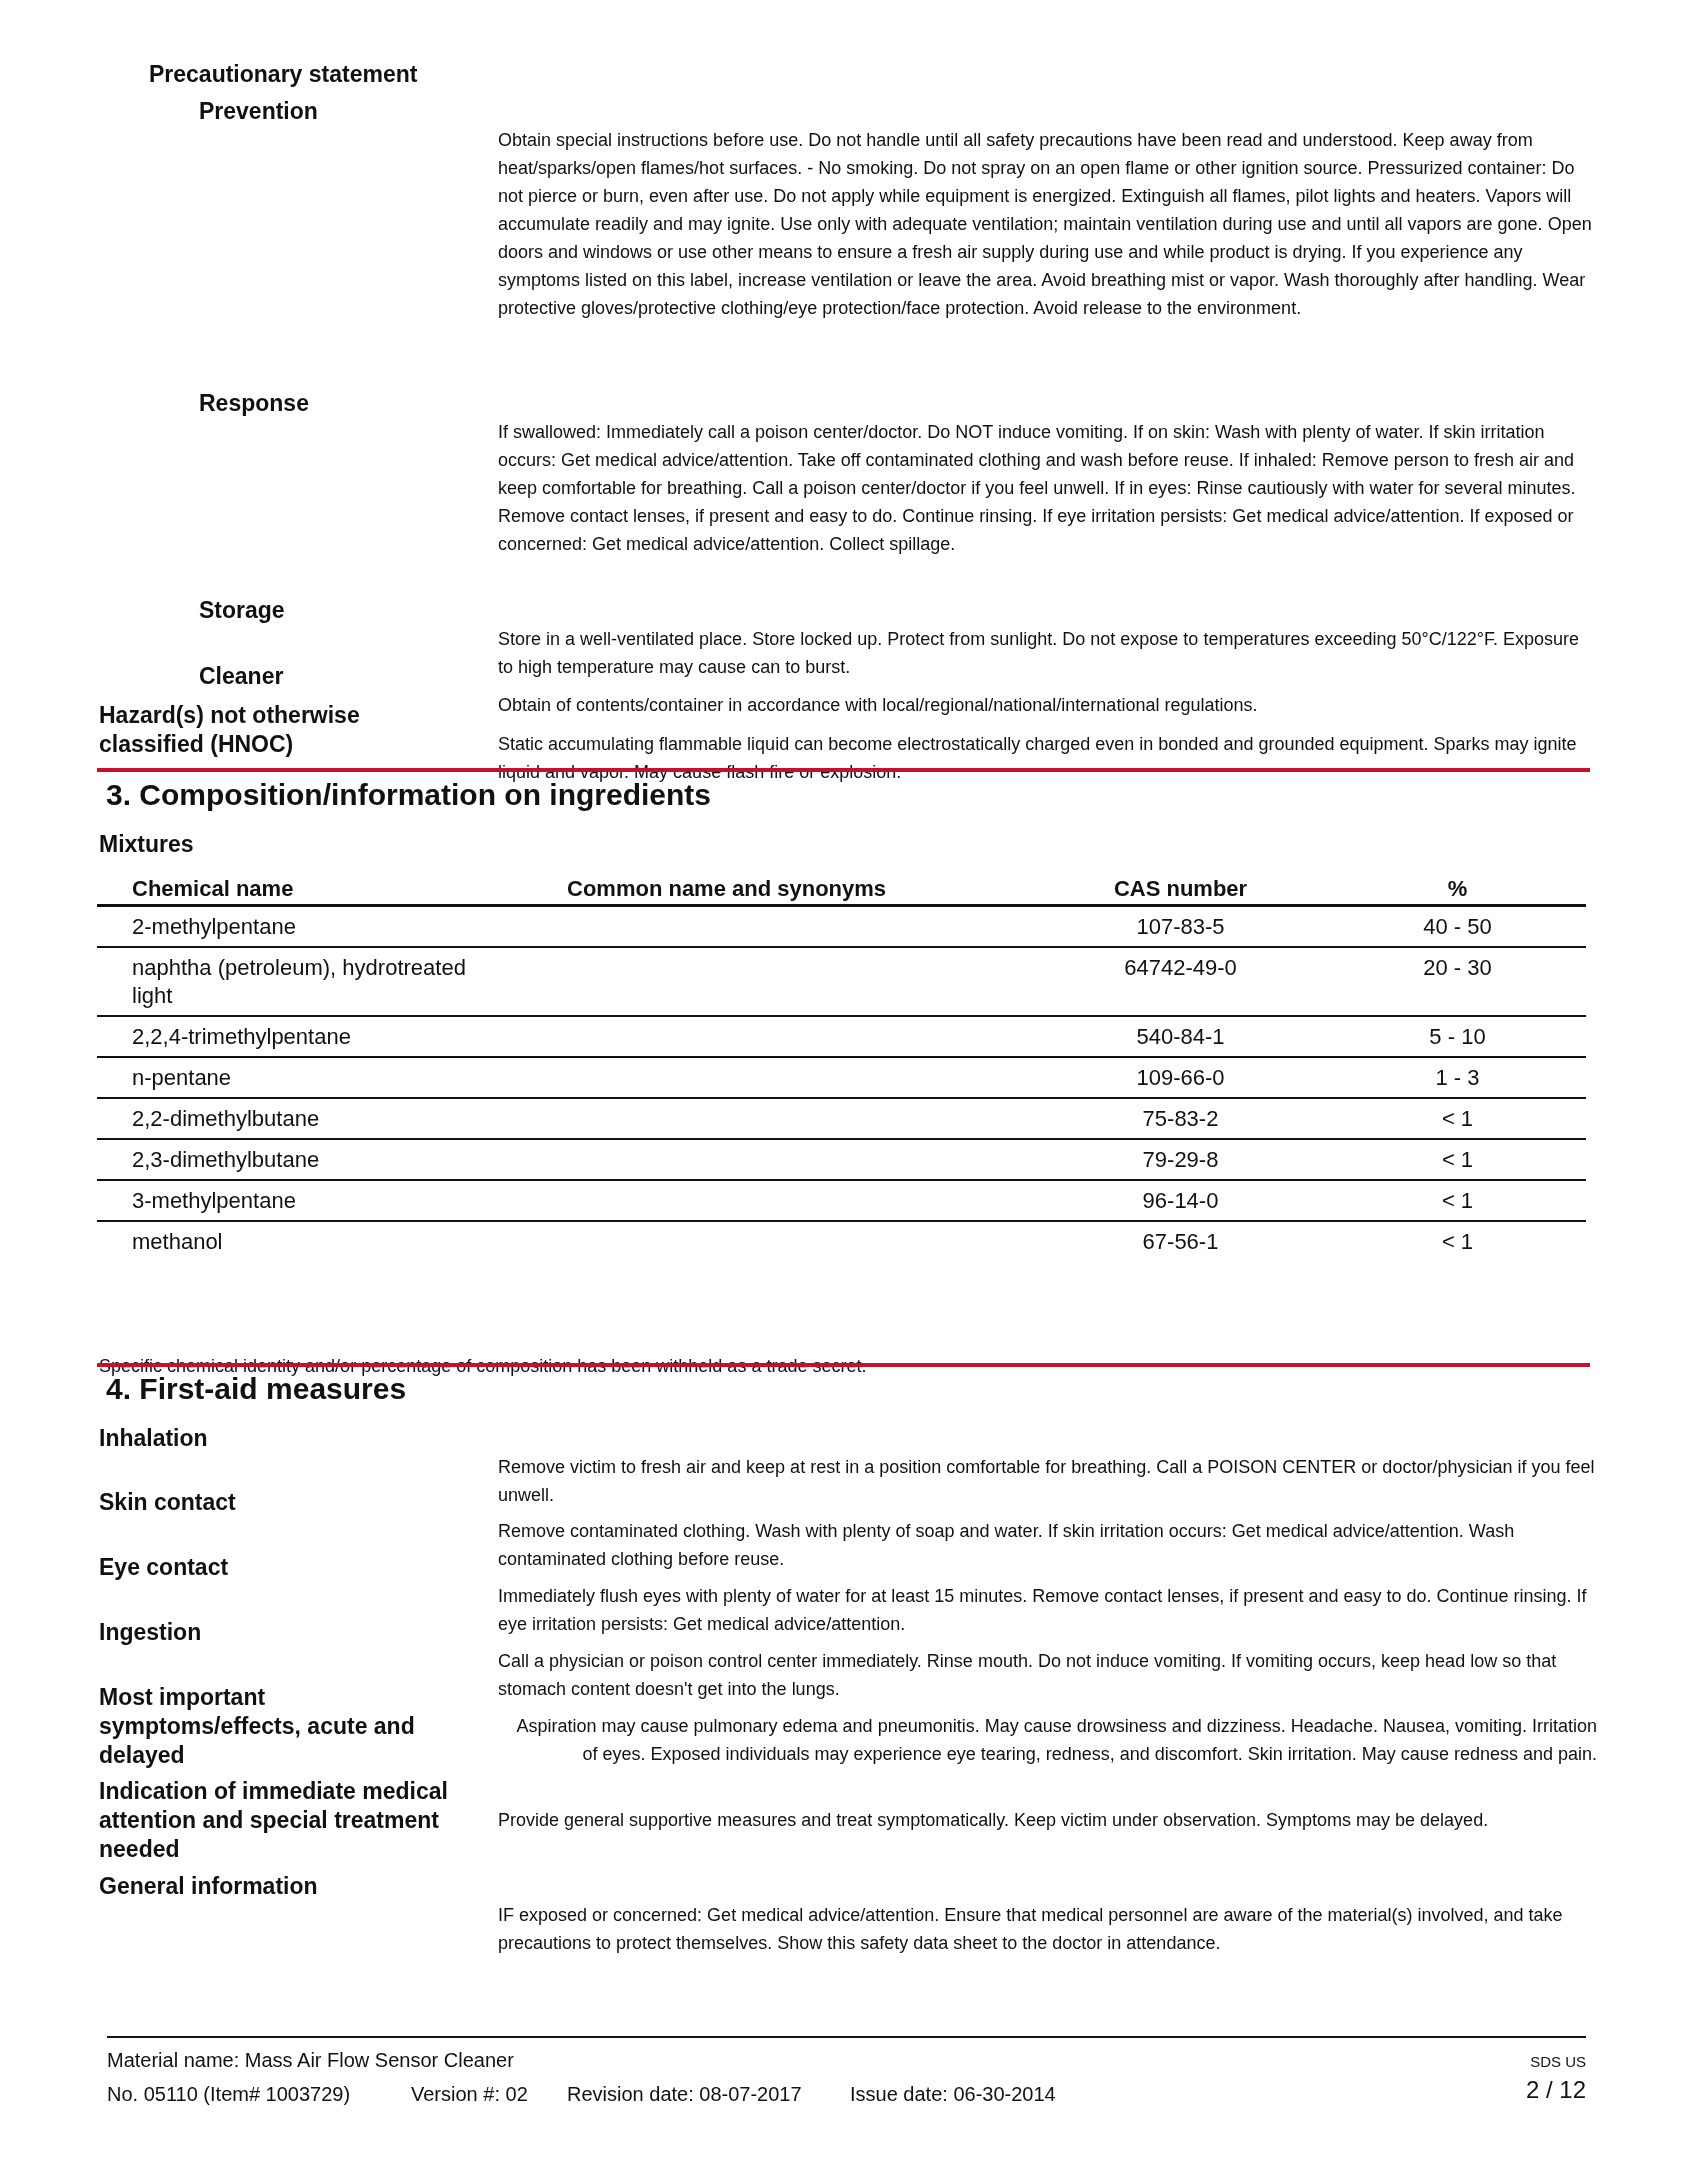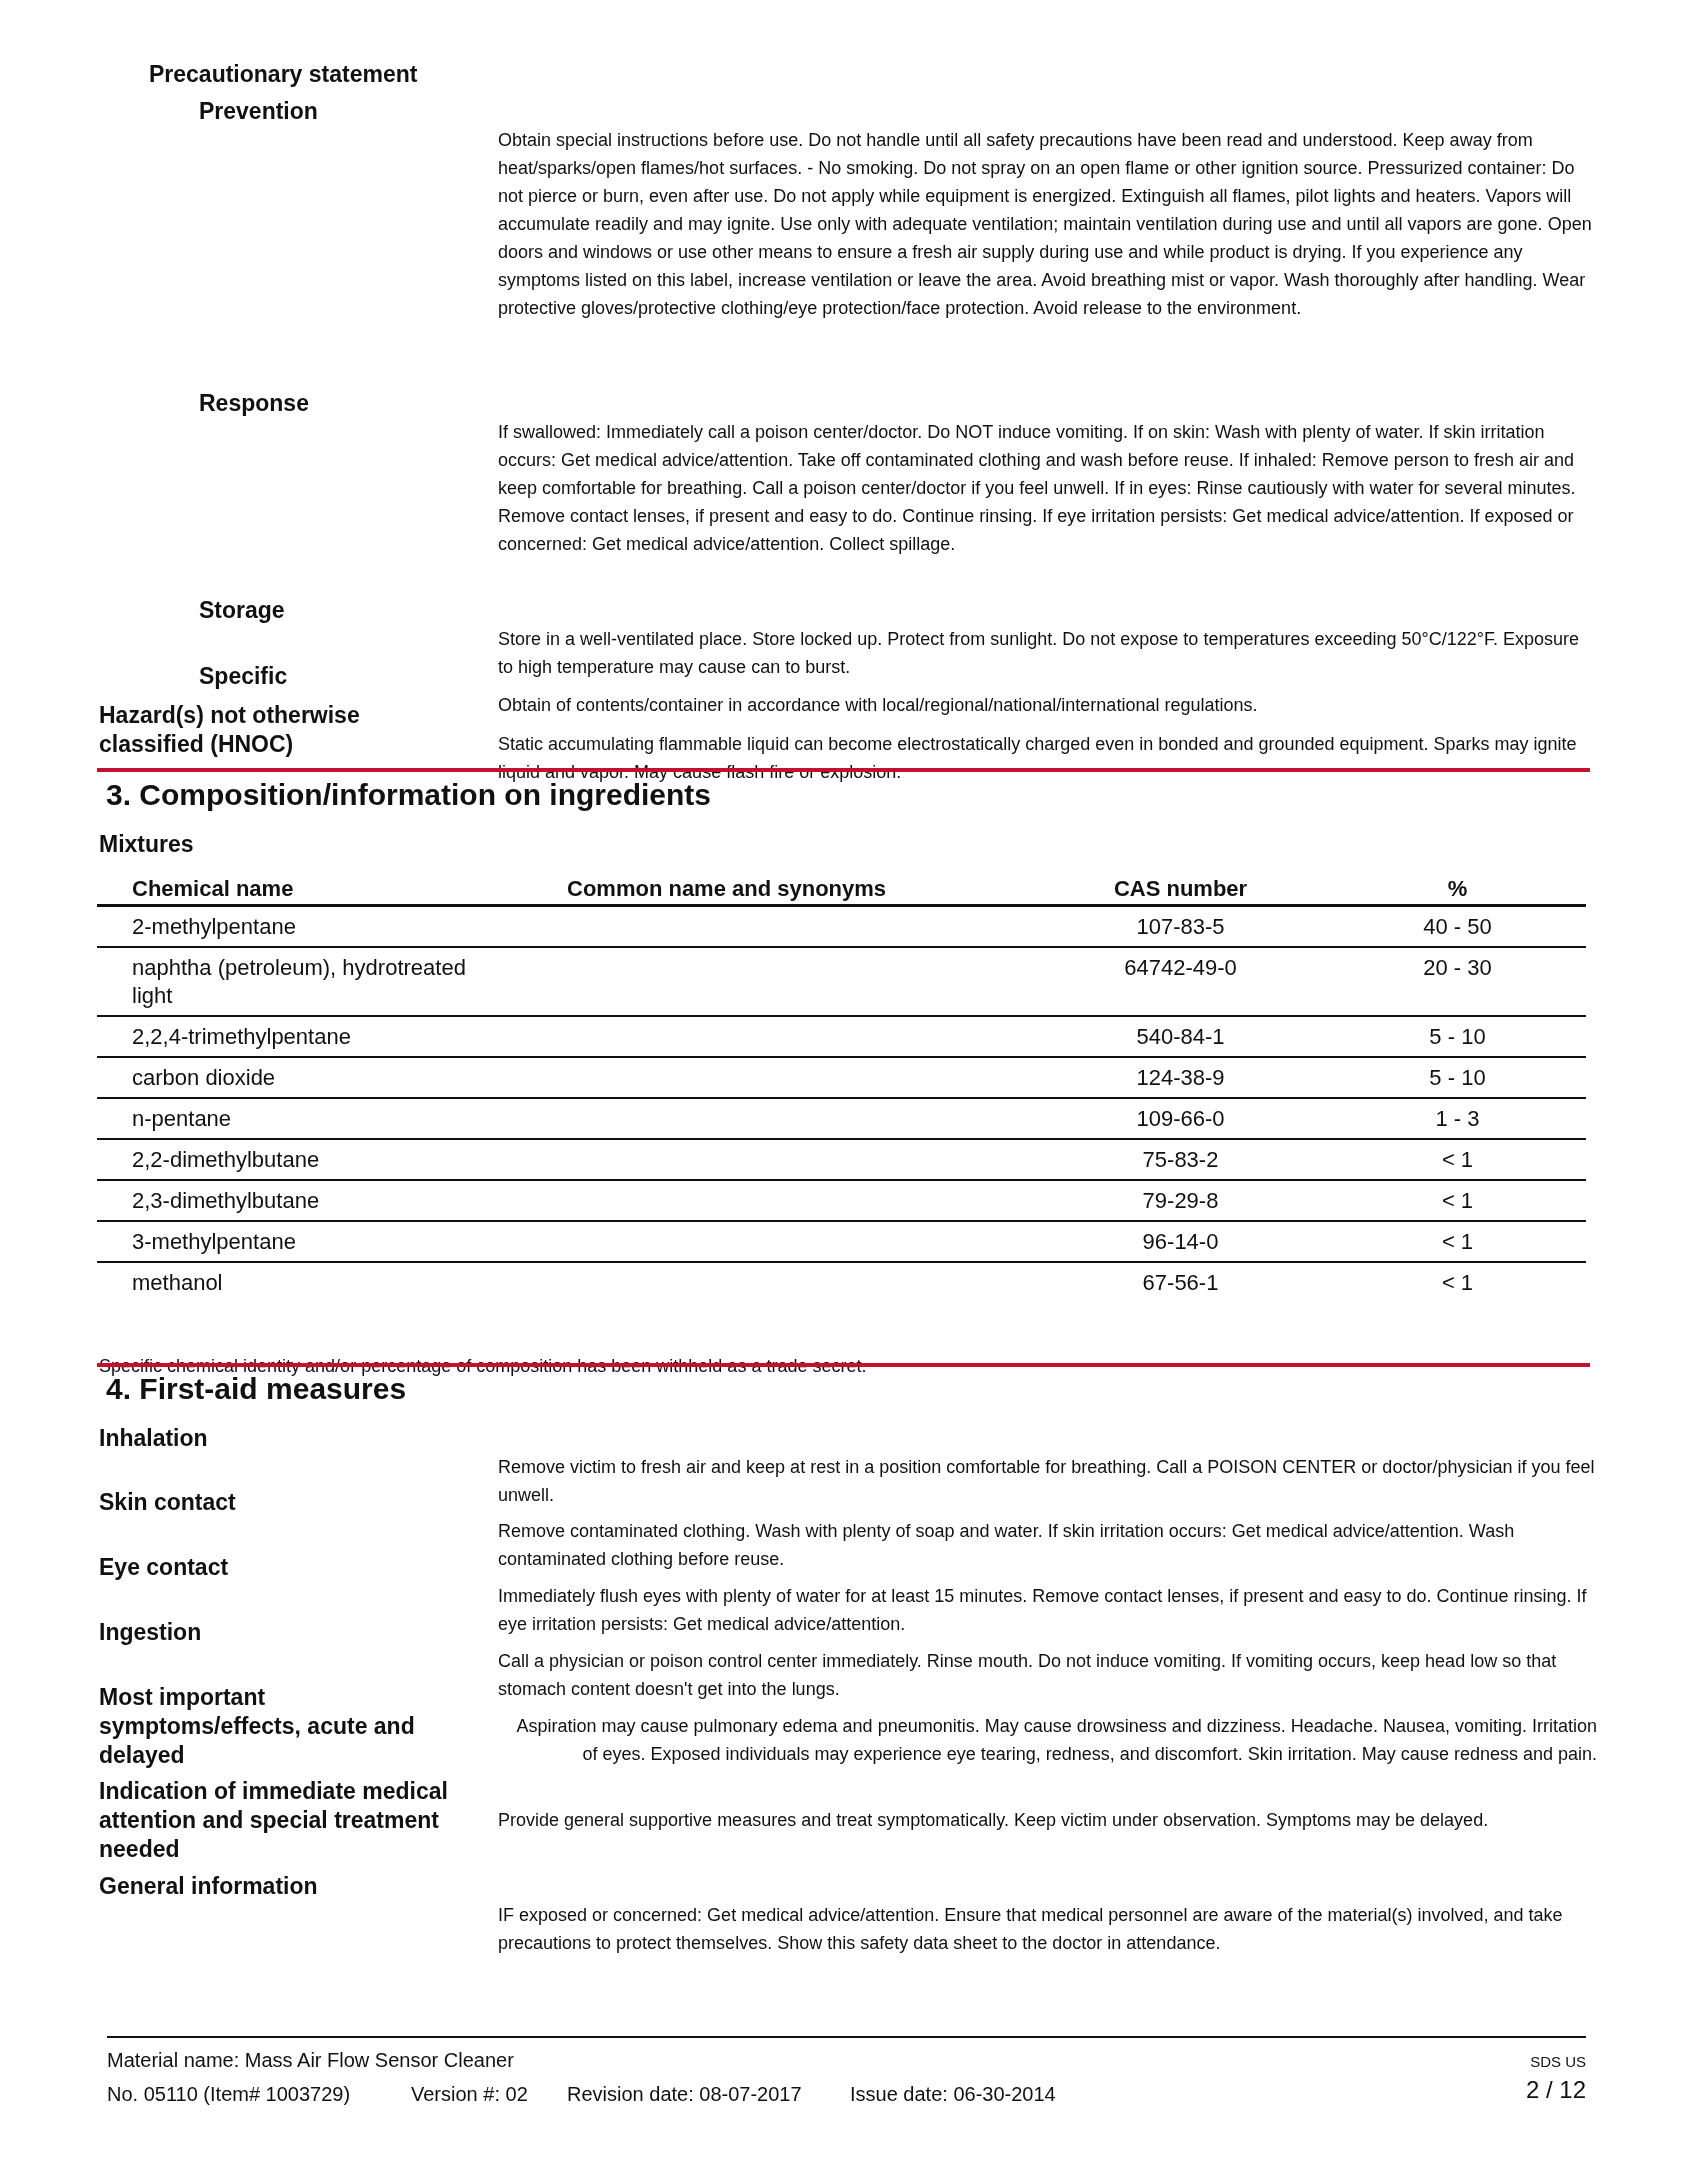--- a/index.html
+++ b/index.html
@@ -43,21 +43,21 @@
     <div class="lbl" style="left:199px; top:0;">Response</div>
     <div class="txt" style="top:0;">If swallowed: Immediately call a poison center/doctor. Do NOT induce vomiting. If on skin: Wash with plenty of water. If skin irritation occurs: Get medical advice/attention. Take off contaminated clothing and wash before reuse. If inhaled: Remove person to fresh air and keep comfortable for breathing. Call a poison center/doctor if you feel unwell. If in eyes: Rinse cautiously with water for several minutes. Remove contact lenses, if present and easy to do. Continue rinsing. If eye irritation persists: Get medical advice/attention. If exposed or concerned: Get medical advice/attention. Collect spillage.</div>
   </div>
 
   <div class="rowblock" style="top:596px;">
     <div class="lbl" style="left:199px; top:0;">Storage</div>
     <div class="txt" style="top:0;">Store in a well-ventilated place. Store locked up. Protect from sunlight. Do not expose to temperatures exceeding 50°C/122°F. Exposure to high temperature may cause can to burst.</div>
   </div>
 
   <div class="rowblock" style="top:662px;">
-    <div class="lbl" style="left:199px; top:0;">Specific</div>
+    <div class="lbl" style="left:199px; top:0;">Cleaner</div>
     <div class="txt" style="top:0;">Obtain of contents/container in accordance with local/regional/national/international regulations.</div>
   </div>
 
   <div class="rowblock" style="top:701px;">
     <div class="lbl" style="left:99px; top:0; width:327px;">Hazard(s) not otherwise classified (HNOC)</div>
     <div class="txt" style="top:0;">Static accumulating flammable liquid can become electrostatically charged even in bonded and grounded equipment. Sparks may ignite liquid and vapor. May cause flash fire or explosion.</div>
   </div>
 
   <div class="redrule" style="top:768px;"></div>
   <div class="sect-title" style="top:778px;">3. Composition/information on ingredients</div>
@@ -82,26 +82,20 @@
       <tr>
         <td class="c1" style="padding-right:59px;">naphtha (petroleum), hydrotreated light</td>
         <td class="c2"></td>
         <td class="c3">64742-49-0</td>
         <td class="c4">20 - 30</td>
       </tr>
       <tr>
         <td class="c1">2,2,4-trimethylpentane</td>
         <td class="c2"></td>
         <td class="c3">540-84-1</td>
-        <td class="c4">5 - 10</td>
-      </tr>
-      <tr>
-        <td class="c1">carbon dioxide</td>
-        <td class="c2"></td>
-        <td class="c3">124-38-9</td>
         <td class="c4">5 - 10</td>
       </tr>
       <tr>
         <td class="c1">n-pentane</td>
         <td class="c2"></td>
         <td class="c3">109-66-0</td>
         <td class="c4">1 - 3</td>
       </tr>
       <tr>
         <td class="c1">2,2-dimethylbutane</td>

